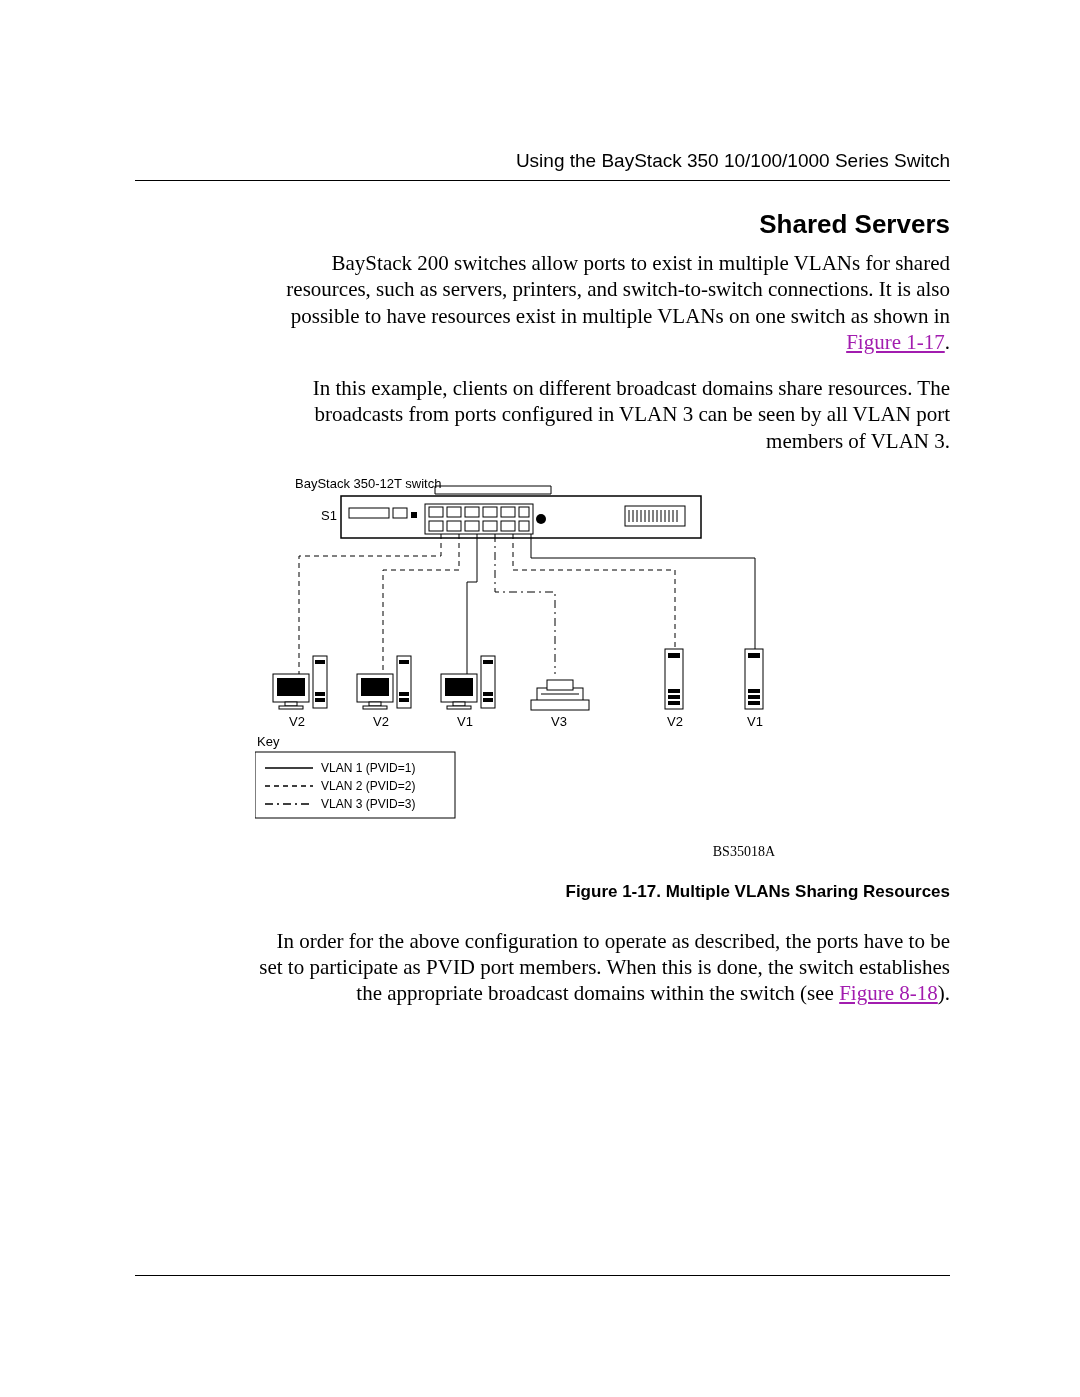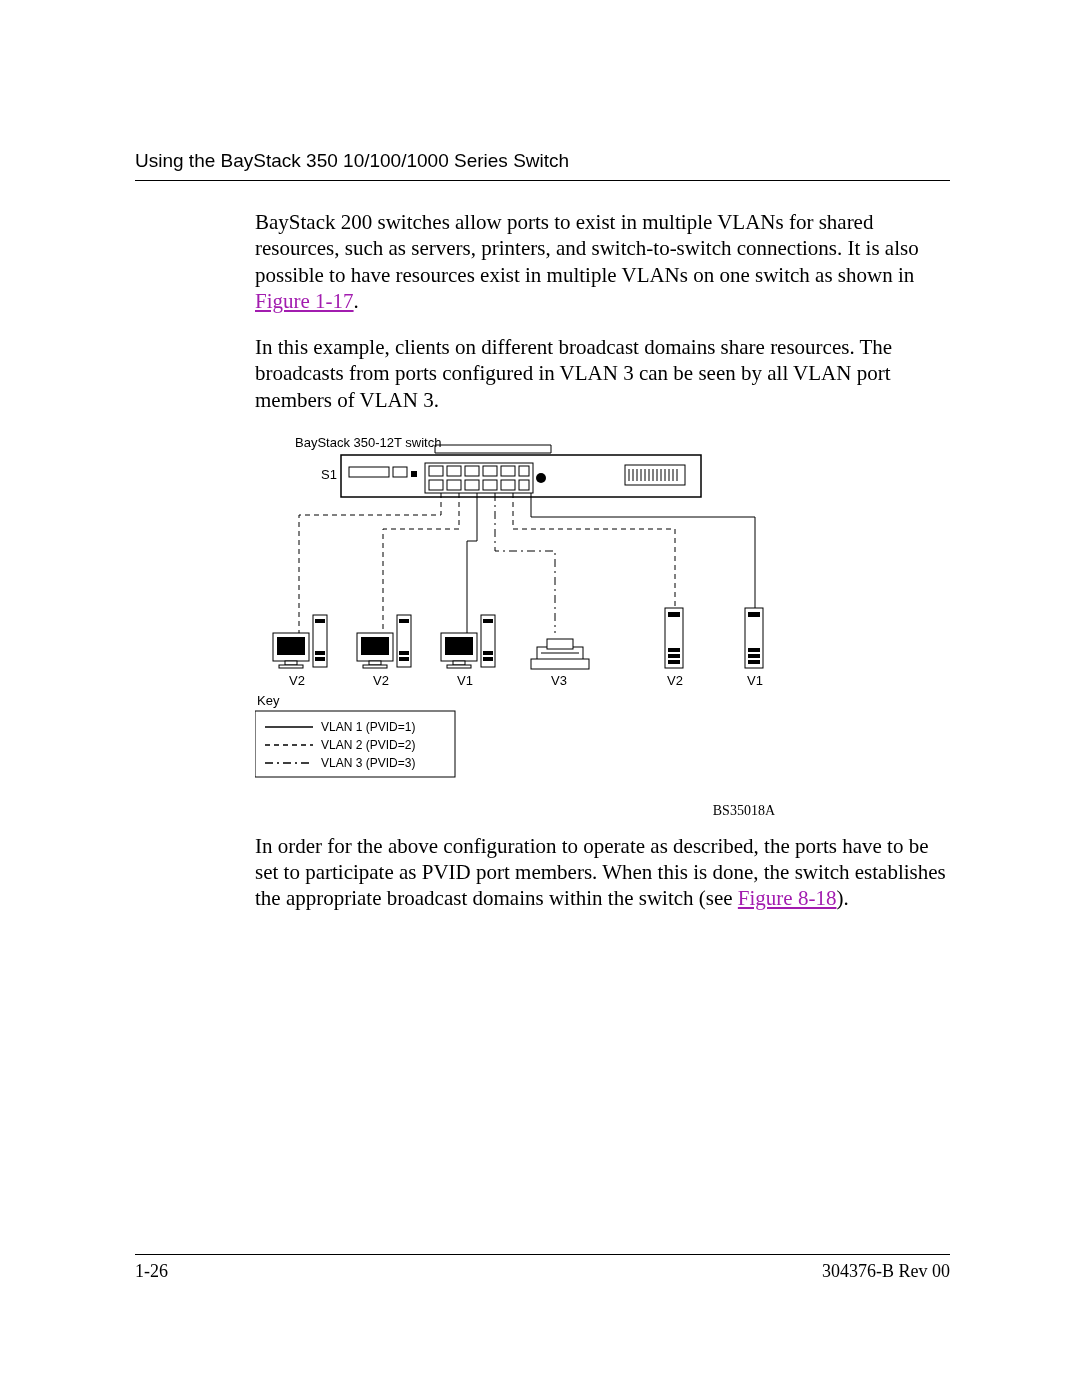--- a/index.html
+++ b/index.html
@@ -7,20 +7,21 @@
     padding: 0;
     background: #fff;
     font-family: "Times New Roman", Times, serif;
     color: #000;
     width: 1080px;
     height: 1397px;
     position: relative;
   }
   .page {
     padding: 150px 130px 0 135px;
+    text-align: right;
   }
   .running-head {
     font-size: 19px;
     margin-bottom: 8px;
     font-family: Arial, Helvetica, sans-serif;
   }
   .hr {
     border: none;
     border-top: 1.5px solid #000;
     margin: 0 0 28px 0;
@@ -36,21 +37,21 @@
     font-size: 21px;
     line-height: 1.25;
   }
   .body-block p { margin: 0 0 20px 0; }
   a.figref { color: #a21caf; text-decoration: underline; }
 
   
   .figure-wrap {
     margin-left: 120px;
     margin-top: 10px;
-    margin-bottom: 10px;
+    margin-bottom: 26px;
   }
   .figure {
     width: 540px;
     position: relative;
   }
   .fig-svg { display:block; }
   .fig-id {
     position: absolute;
     right: 20px;
     bottom: 4px;
@@ -88,20 +89,21 @@
   .svg-label { font: 13px Arial, Helvetica, sans-serif; }
   .svg-label-sm { font: 12px Arial, Helvetica, sans-serif; }
 </style>
 </head>
 <body>
 
 <div class="page">
   <div class="running-head">Using the BayStack 350 10/100/1000 Series Switch</div>
   <hr class="hr">
 
+  <h2 class="section-title">Shared Servers</h2>
 
   <div class="body-block">
     <p>
       <span>BayStack 200 switches allow ports to exist in multiple VLANs for shared resources, such as servers, printers, and switch-to-switch connections. It is also possible to have resources exist in multiple VLANs on one switch as shown in </span><a href="#" class="figref">Figure 1-17</a><span>.</span>
     </p>
     <p>In this example, clients on different broadcast domains share resources. The broadcasts from ports configured in VLAN 3 can be seen by all VLAN port members of VLAN 3.</p>
   </div>
 
   <div class="figure-wrap">
     <div class="figure">
@@ -244,28 +246,28 @@
         <text x="66" y="298" class="svg-label-sm">VLAN 1 (PVID=1)</text>
 
         <line x1="10" y1="312" x2="58" y2="312" stroke="#000" stroke-width="1.5" stroke-dasharray="5,4"></line>
         <text x="66" y="316" class="svg-label-sm">VLAN 2 (PVID=2)</text>
 
         <line x1="10" y1="330" x2="58" y2="330" stroke="#000" stroke-width="1.5" stroke-dasharray="8,4,2,4"></line>
         <text x="66" y="334" class="svg-label-sm">VLAN 3 (PVID=3)</text>
       </svg>
       <div class="fig-id">BS35018A</div>
     </div>
+    <div class="caption">
+      <span class="capnum">Figure 1-17.</span>
+      <span>Multiple VLANs Sharing Resources</span>
+    </div>
   </div>
 
   <div class="body-block">
     <p>
       <span>In order for the above configuration to operate as described, the ports have to be set to participate as PVID port members. When this is done, the switch establishes the appropriate broadcast domains within the switch (see </span><a href="#" class="figref">Figure 8-18</a><span>).</span>
     </p>
   </div>
 </div>
 
 <div class="footer">
   <hr class="footer-hr">
-  <div class="footer-row">
-    <span>1-26</span>
-    <span>304376-B Rev 00</span>
-  </div>
 </div>
 
 </body></html>

